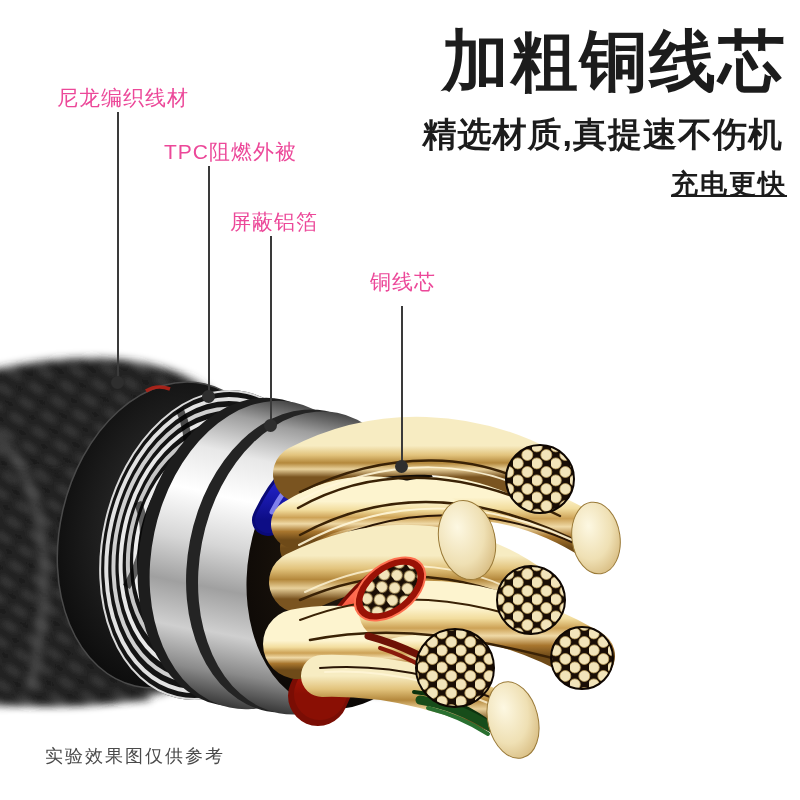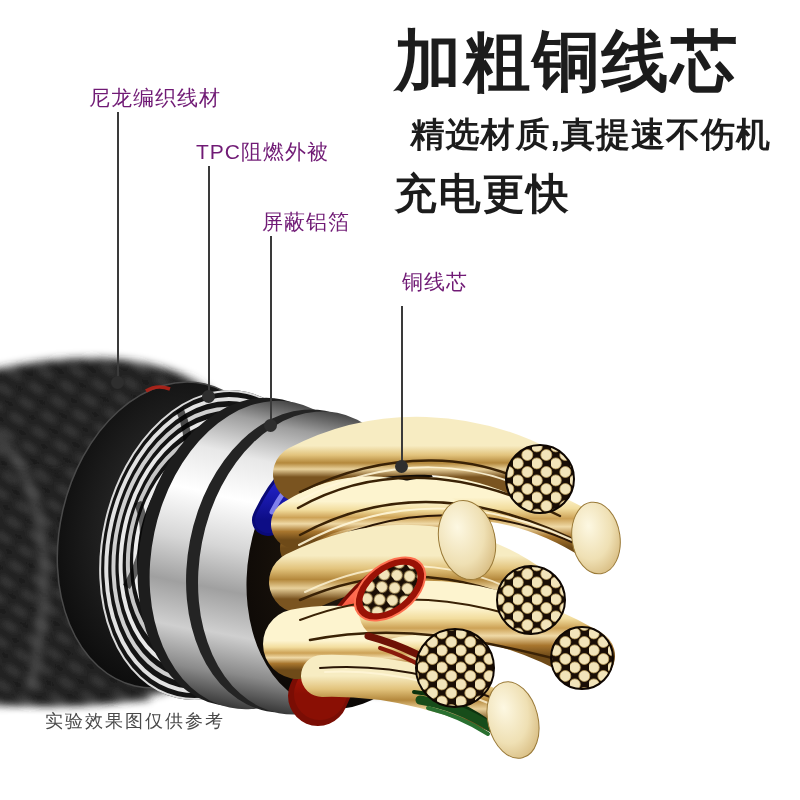--- a/index.html
+++ b/index.html
@@ -1,26 +1,26 @@
 <!DOCTYPE html>
 <html><head>
 <meta charset="utf-8">
 <style>
   html,body{margin:0;padding:0;background:#ffffff;}
   .stage{position:relative;width:800px;height:800px;background:#ffffff;overflow:hidden;
          font-family:"Liberation Sans","DejaVu Sans",sans-serif;}
   svg.cable{position:absolute;left:0;top:0;z-index:1;}
-  .headline{position:absolute;top:26px;right:13px;text-align:left;color:#1c1c1c;z-index:3;}
+  .headline{position:absolute;top:26px;right:13px;text-align:right;color:#1c1c1c;z-index:3;}
   .headline .title{font-size:67px;font-weight:900;margin:0;letter-spacing:2px;line-height:1.05;}
-  .headline .sub1{font-size:34px;font-weight:700;margin:16px 16px 0;letter-spacing:1px;}
-  .headline .sub2{font-size:42px;font-weight:700;margin:8px 0 16px;letter-spacing:2px;}
-  .callout-label{position:absolute;font-size:21px;color:#701a75;white-space:nowrap;z-index:3;letter-spacing:1px;margin-left:32px;}
+  .headline .sub1{font-size:34px;font-weight:700;margin:16px 4px 0;letter-spacing:1px;}
+  .headline .sub2{font-size:27px;font-weight:700;margin:8px 0 16px;letter-spacing:2px;text-decoration:underline;}
+  .callout-label{position:absolute;font-size:21px;color:#ec4899;white-space:nowrap;z-index:3;letter-spacing:1px;}
   .callout-line{position:absolute;width:2px;background:#3a3a3a;z-index:2;}
   .callout-dot{position:absolute;width:13px;height:13px;border-radius:50%;background:#2e2e2e;z-index:2;}
-  .disclaimer{position:absolute;left:45px;top:709px;font-size:18px;color:#4a4a4a;letter-spacing:2px;z-index:3;text-align:center;}
+  .disclaimer{position:absolute;left:45px;top:744px;font-size:18px;color:#4a4a4a;letter-spacing:2px;z-index:3;text-align:center;}
 </style>
 </head>
 <body>
 
 <div class="stage">
 
   <svg class="cable" width="800" height="800" viewBox="0 0 800 800">
     <defs>
       <linearGradient id="metalV" x1="0" y1="0" x2="0" y2="1">
         <stop offset="0" stop-color="#454545"></stop>

